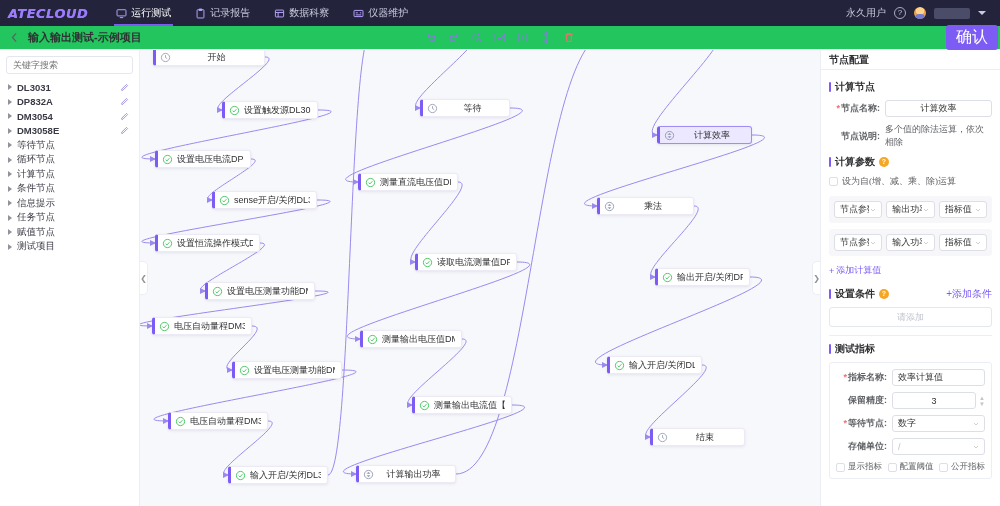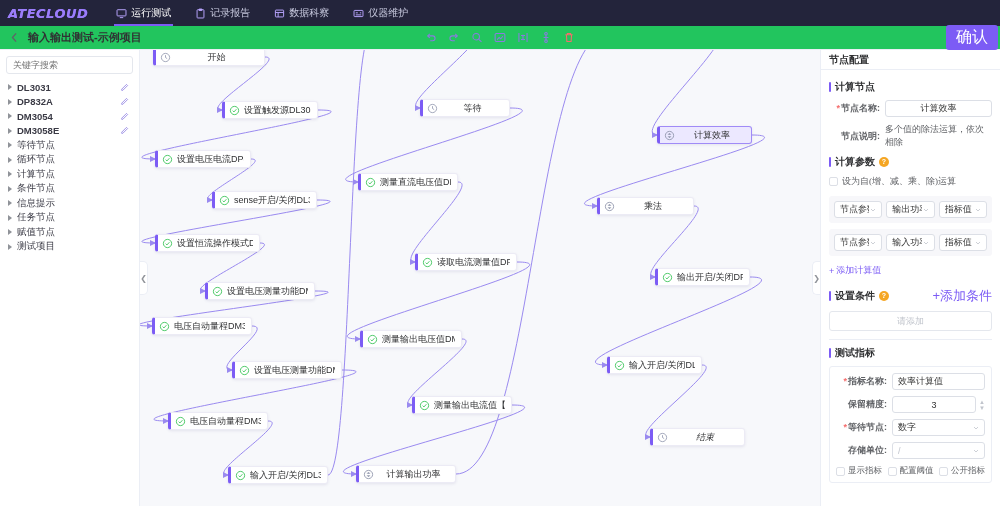--- a/index.html
+++ b/index.html
@@ -148,21 +148,21 @@
   .chev { width: 8px; height: 8px; color: #c0c4cc; flex: none; }
   .spin { display:flex; flex-direction:column; color:#c0c4cc; font-size:6px; line-height:6px; padding-left:3px; }
   .cbrow { display: flex; align-items: center; gap: 4px; margin: 4px 0 8px; }
   .cbox { width: 9px; height: 9px; border: 1px solid #dcdfe6; border-radius: 2px; background: #fff; flex: none; cursor: pointer; }
   .cblabel { font-size: 9px; color: #606266; font-family: Liberation Serif, serif; }
   .calc-card { background: #f7f7fa; border-radius: 3px; padding: 5px; margin-bottom: 6px; display: flex; gap: 4px; }
   .calc-card .fselect { flex: 1 1 0; }
   .addlink { font-size: 9px; color: #7c5cf5; cursor: pointer; display: inline-flex; align-items: center; gap: 2px; margin: 2px 0 8px; }
   .sec-title-row { display: flex; align-items: center; margin: 2px 0 6px; }
   .sec-title-row .spacer { flex: 1; }
-  .addcond { font-size: 13px; color: #7c5cf5; cursor: pointer; }
+  .addcond { font-size: 10px; color: #7c5cf5; cursor: pointer; }
   .emptybox {
     height: 20px; border: 1px solid #e4e7ed; border-radius: 3px; display: flex;
     align-items: center; justify-content: center; font-size: 9px; color: #c0c4cc;
     margin-bottom: 8px; cursor: pointer;
   }
   .divider { height: 1px; background: #ebeef5; margin: 4px 0 6px; }
   .cb3 { display: flex; align-items: center; gap: 3px; justify-content: space-between; margin-top: 2px; }
   .cb3 .one { display: flex; align-items: center; gap: 3px; }
   .cb3 .one span { font-size: 8.5px; color: #606266; }
   .metric-card { border: 1px solid #ebeef5; border-radius: 3px; padding: 6px 6px 5px; }
@@ -202,20 +202,27 @@
 
       <div class="navitem">
         <svg class="nav-ico" viewBox="0 0 16 16" fill="none" stroke="#b9a6ff" stroke-width="1.4">
           <rect x="1.5" y="3.5" width="13" height="9" rx="1"></rect>
             <path d="M4 7h3M4 10h8M10 7h2"></path>
         </svg>
         <span>仪器维护</span>
       </div>
     </div>
 
+    <div class="nav-right">
+      <span class="nav-user-text">永久用户</span>
+      <div class="qmark">?</div>
+      <div class="avatar"></div>
+      <div class="user-blob"></div>
+      <div class="caret-down"></div>
+    </div>
   </div>
 
   <div class="subheader">
     <div class="back-btn">
       <svg class="tb-ico" viewBox="0 0 16 16" fill="none" stroke="#606266" stroke-width="1.6">
         <path d="M10 3L5.5 8 10 13"></path>
       </svg>
     </div>
     <div class="proj-title">输入输出测试-示例项目</div>
 
@@ -492,21 +499,21 @@
             </svg></span>
           <span class="ntext">输出开启/关闭DP832A</span>
         </div>
         <div class="node" style="left: 467px; top: 306px; width: 95px;">
           <span class="nico"><svg viewBox="0 0 16 16" fill="none" stroke="#3dc55a" stroke-width="1.3">
               <circle cx="8" cy="8" r="6"></circle>
               <path d="M5.3 8.2l1.9 1.9 3.6-4"></path>
             </svg></span>
           <span class="ntext">输入开启/关闭DL3031</span>
         </div>
-        <div class="node" style="left: 510px; top: 378px; width: 95px; font-style: italic;">
+        <div class="node" style="left: 510px; top: 378px; width: 95px;">
           <span class="nico"><svg viewBox="0 0 16 16" fill="none" stroke="#9aa0b5" stroke-width="1.3">
               <circle cx="8" cy="8" r="6"></circle>
               <path d="M8 4.6V8l2.4 1.6"></path>
             </svg></span>
           <span class="ntext">结束</span>
         </div>
       </div>
 
     <div class="rightpanel">
       <div class="rp-header">

